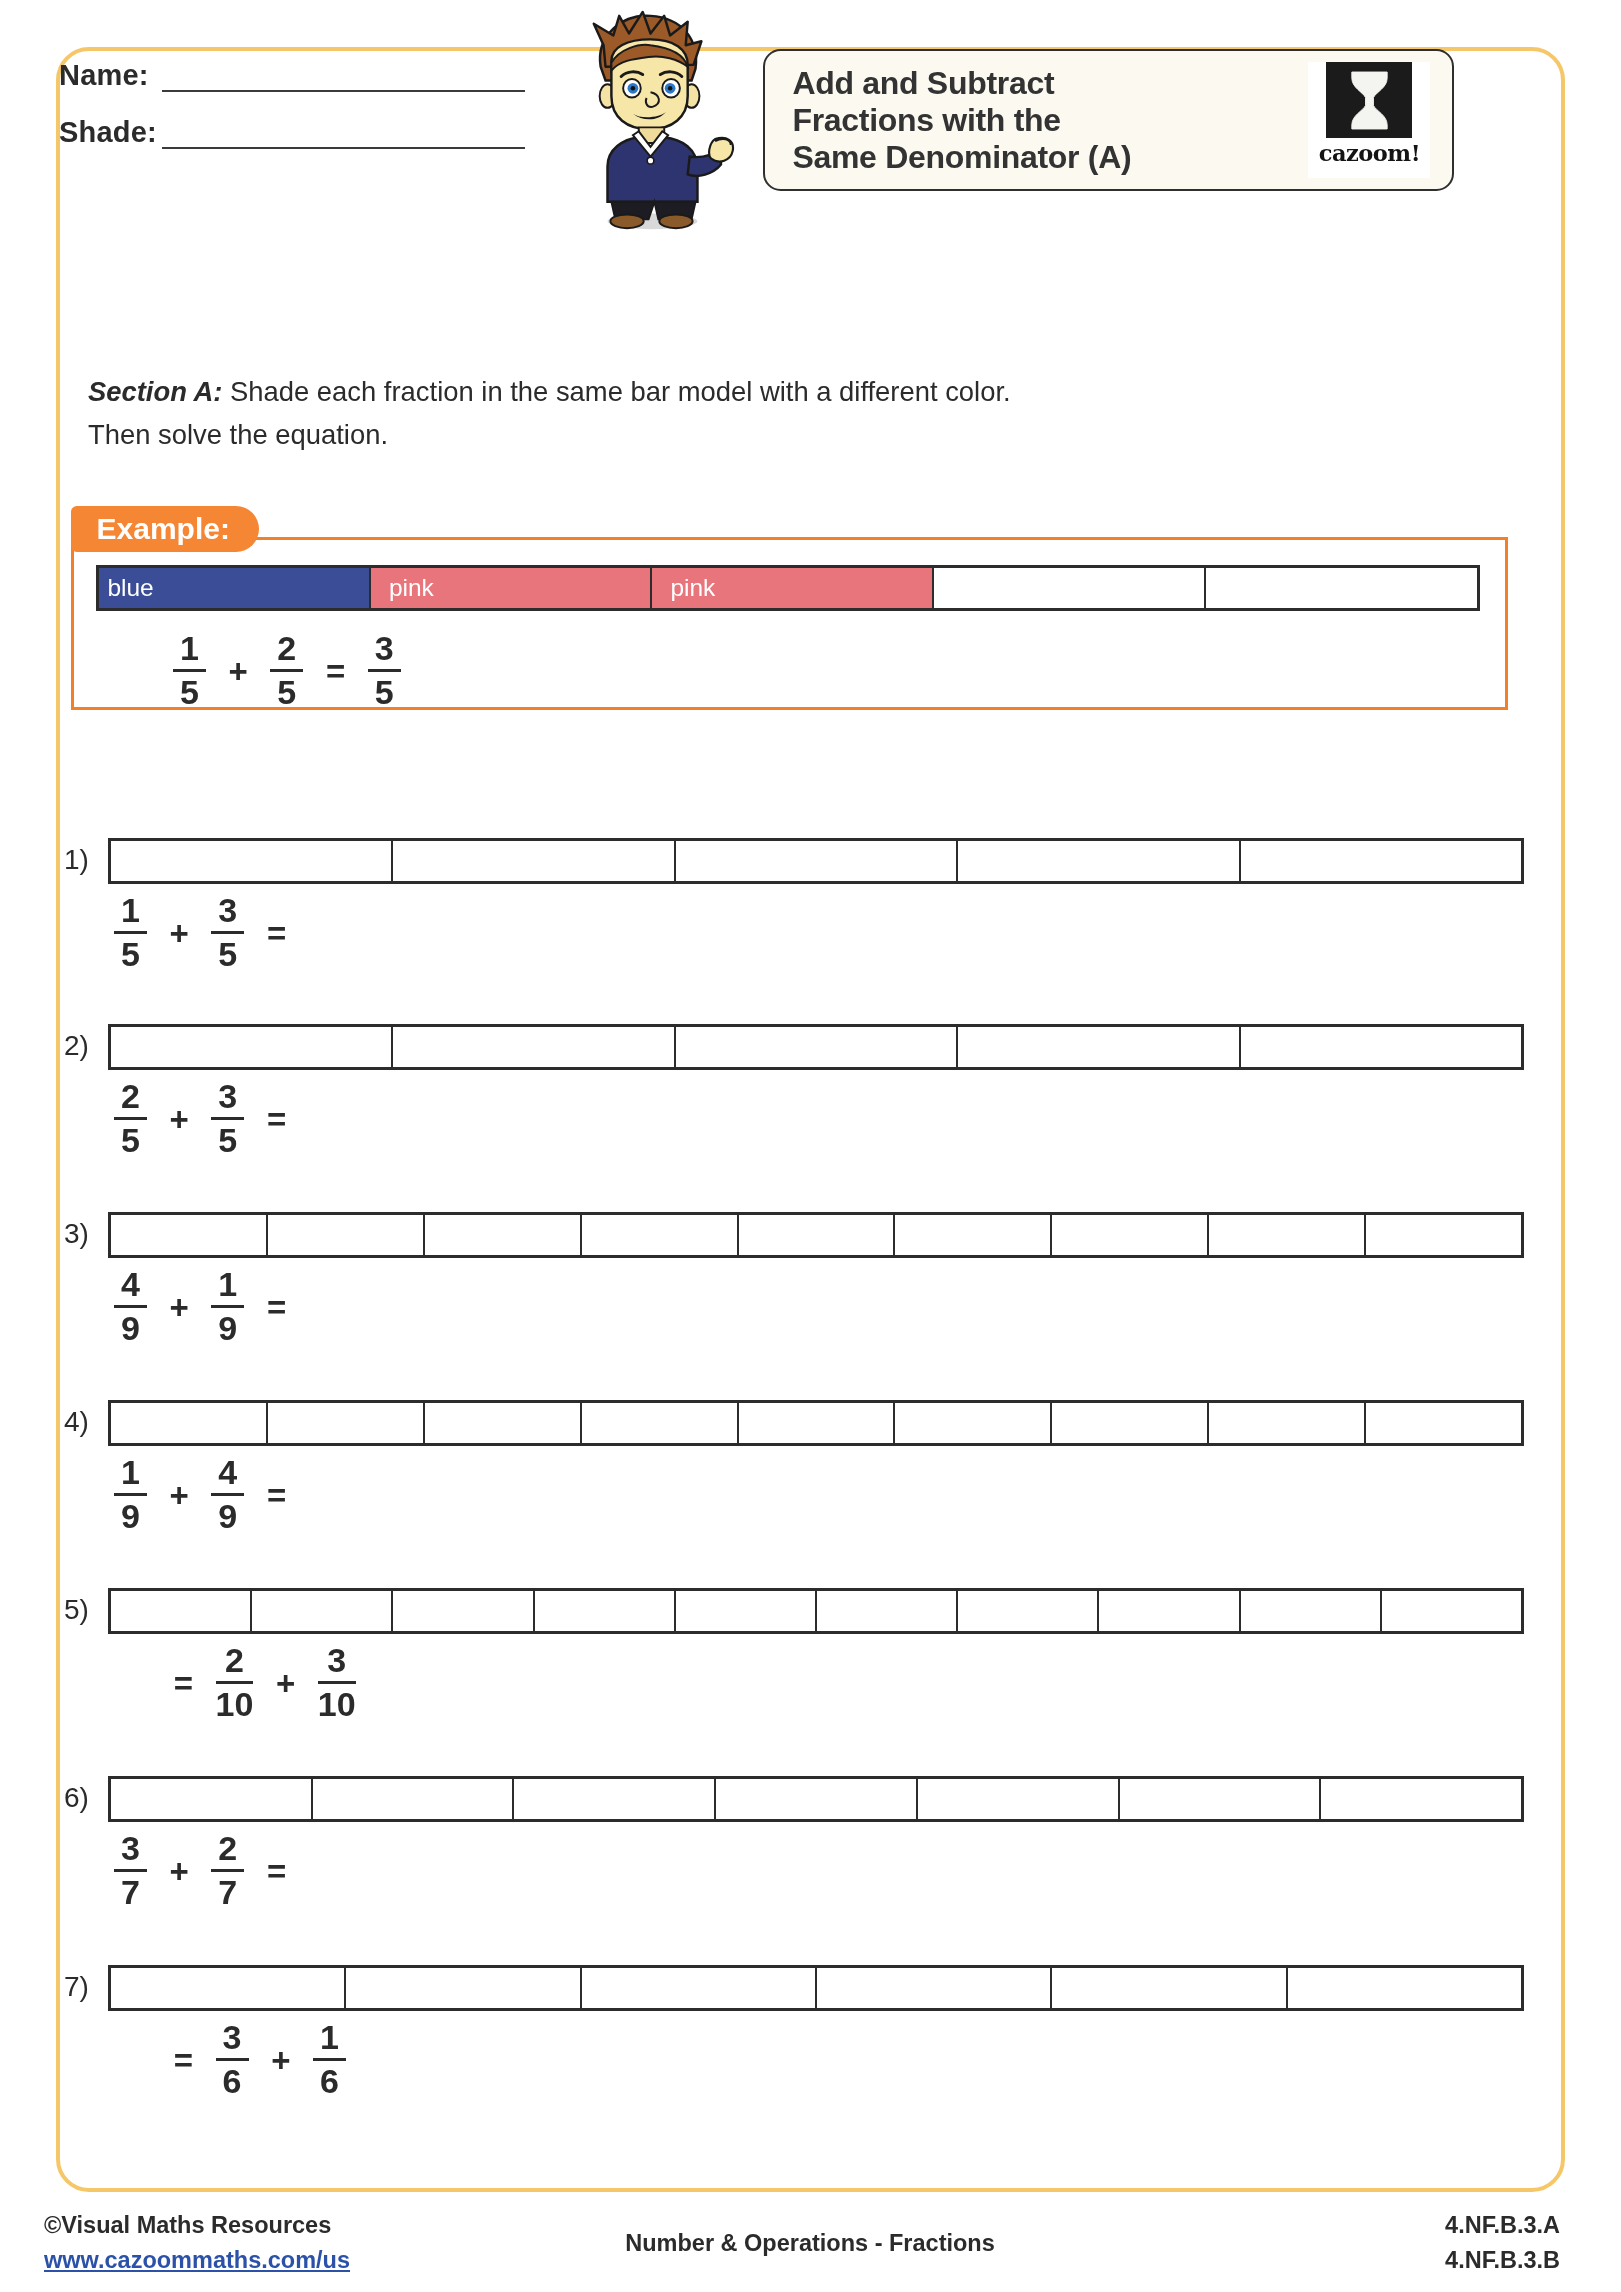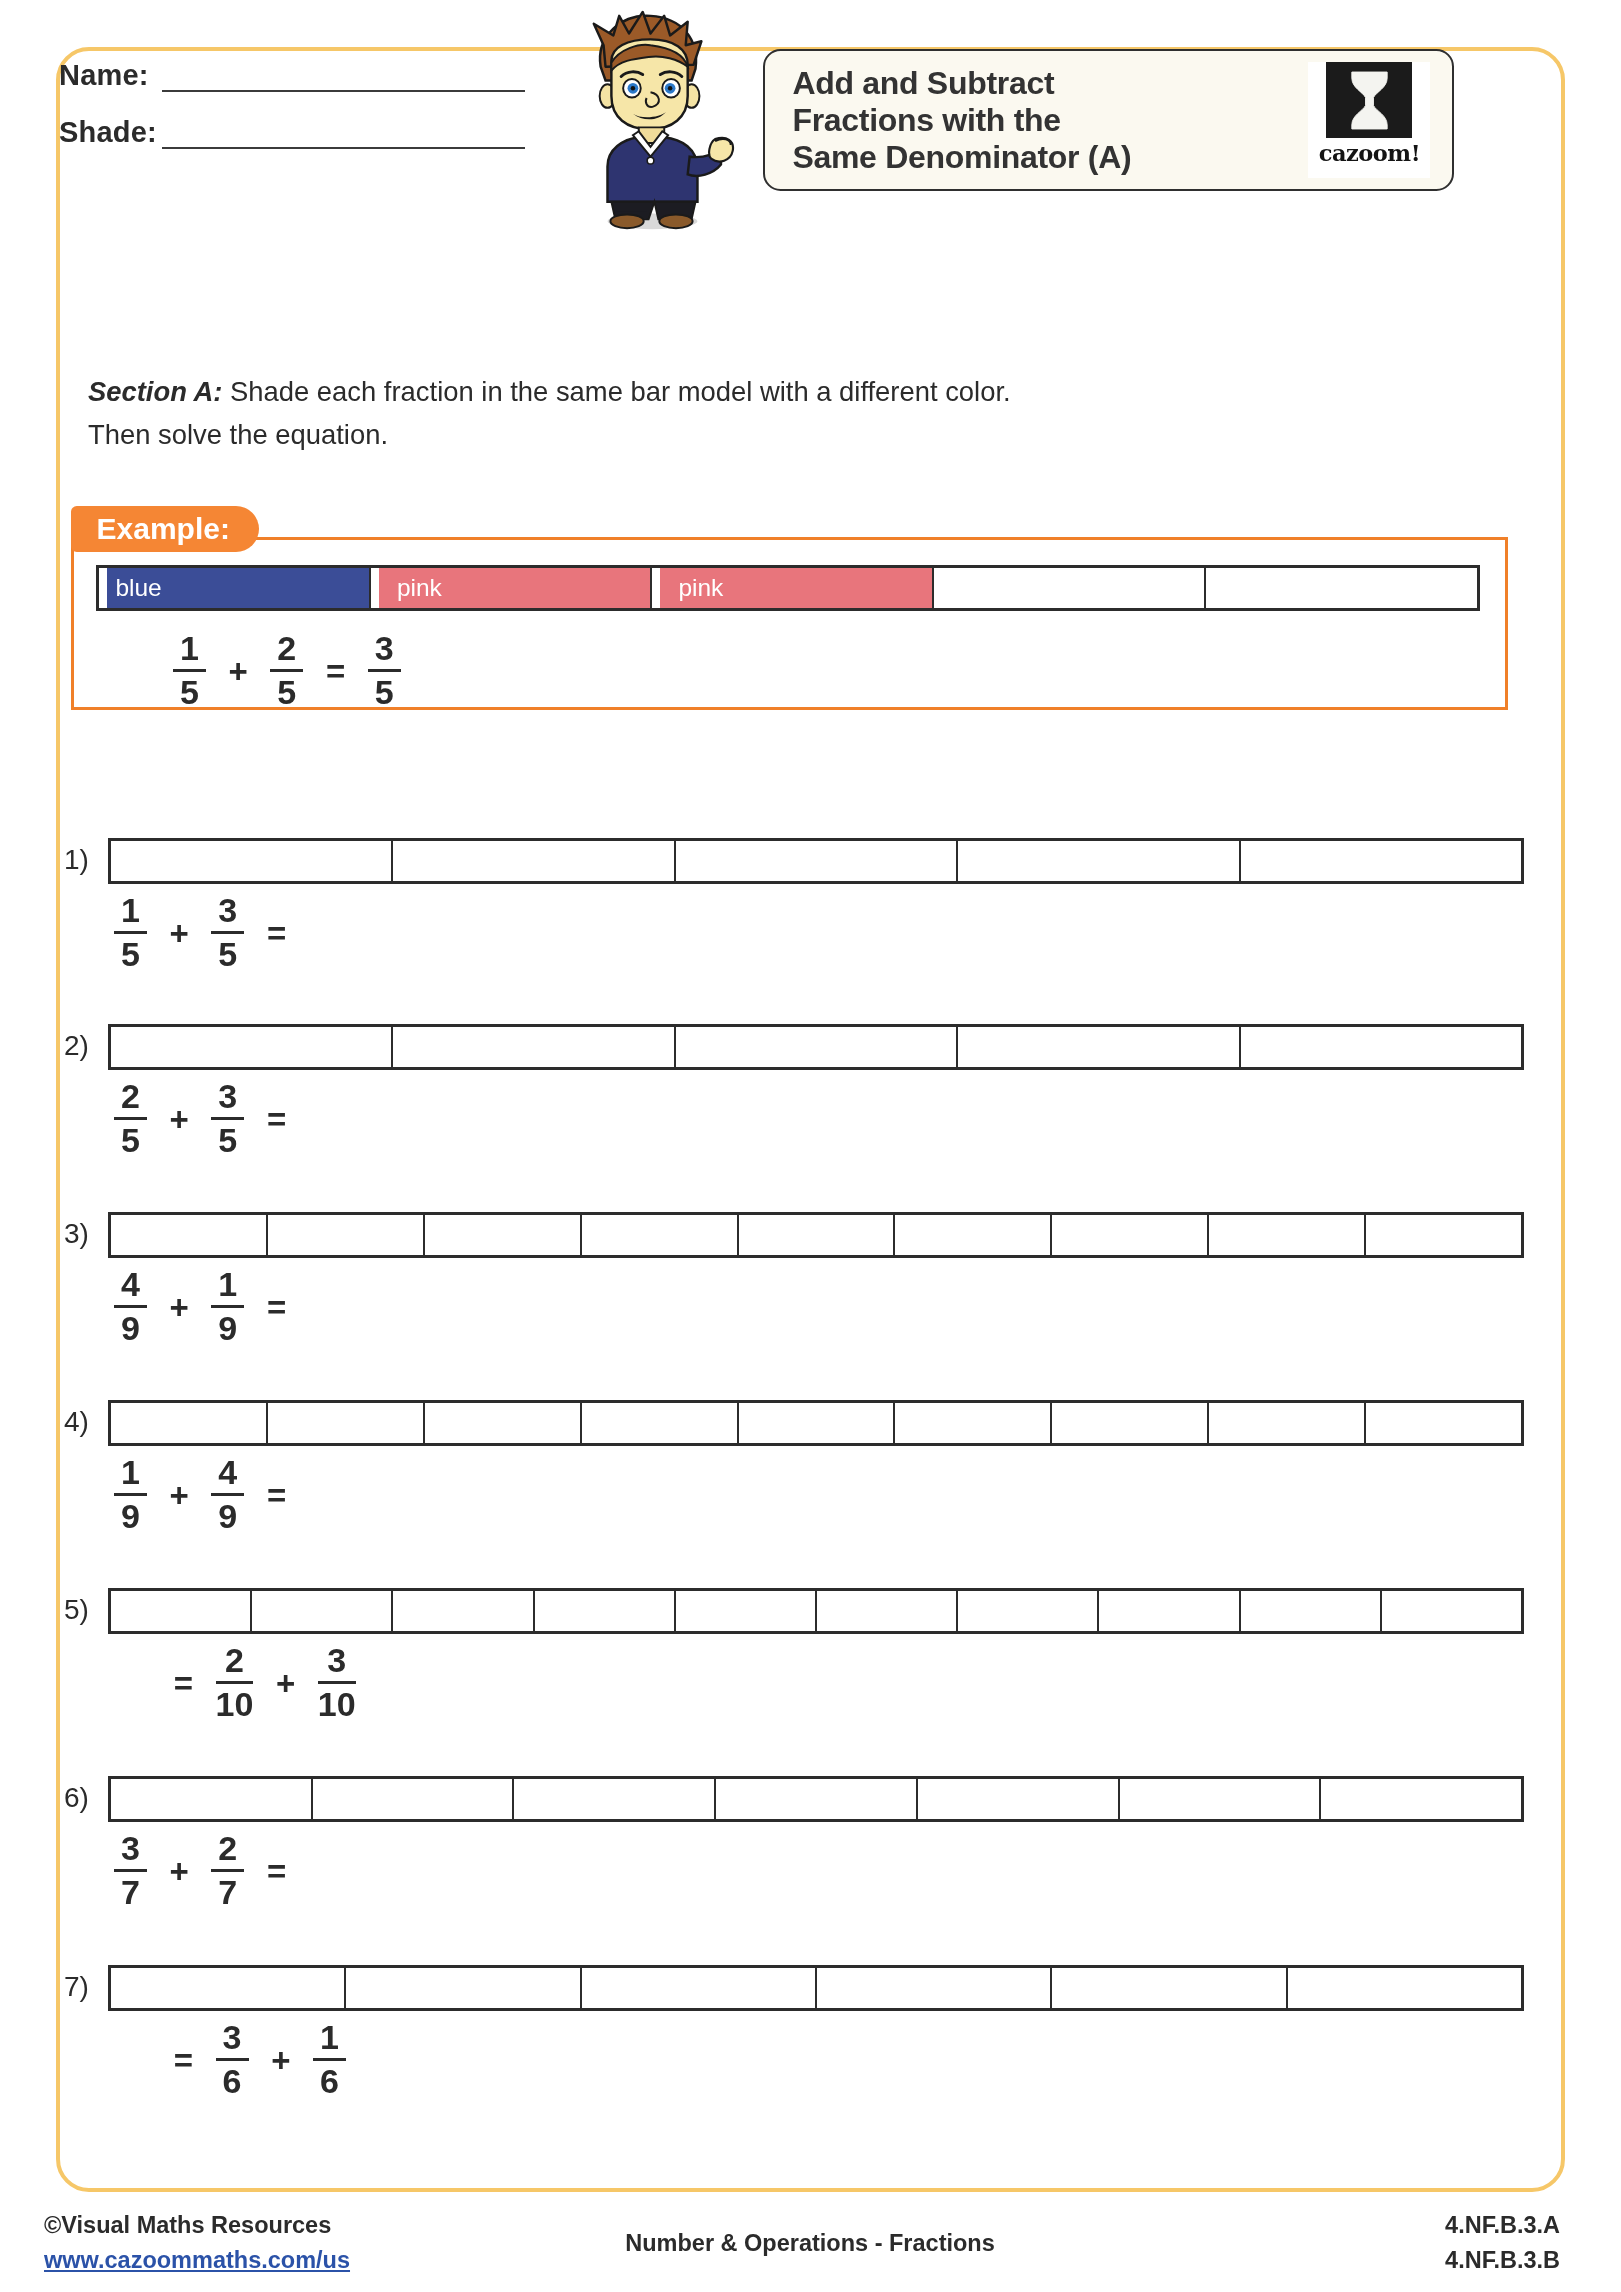--- a/index.html
+++ b/index.html
@@ -105,21 +105,21 @@
     border:3.9px solid #2c2c2c;
     background:#ffffff;
     height:46px;
   }
   .cell{
     flex:1 1 0;
     border-right:2.9px solid #2c2c2c;
     display:flex; align-items:center;
     padding-left:8.8px;
     font-size:24.5px; color:#ffffff;
-    overflow:hidden; white-space:nowrap;margin-left:8px;
+    overflow:hidden; white-space:nowrap;
   }
   .cell:last-child{ border-right:none; }
   .cell.blue{ background:#3B4D97; }
   .cell.pink{ background:#E8757C;padding-left:18px; }
   .cell.empty{ background:#ffffff; }
 
   #example-bar{ position:absolute; left:21.6px; top:24.5px; width:1384px; }
 
   
   .eq{

